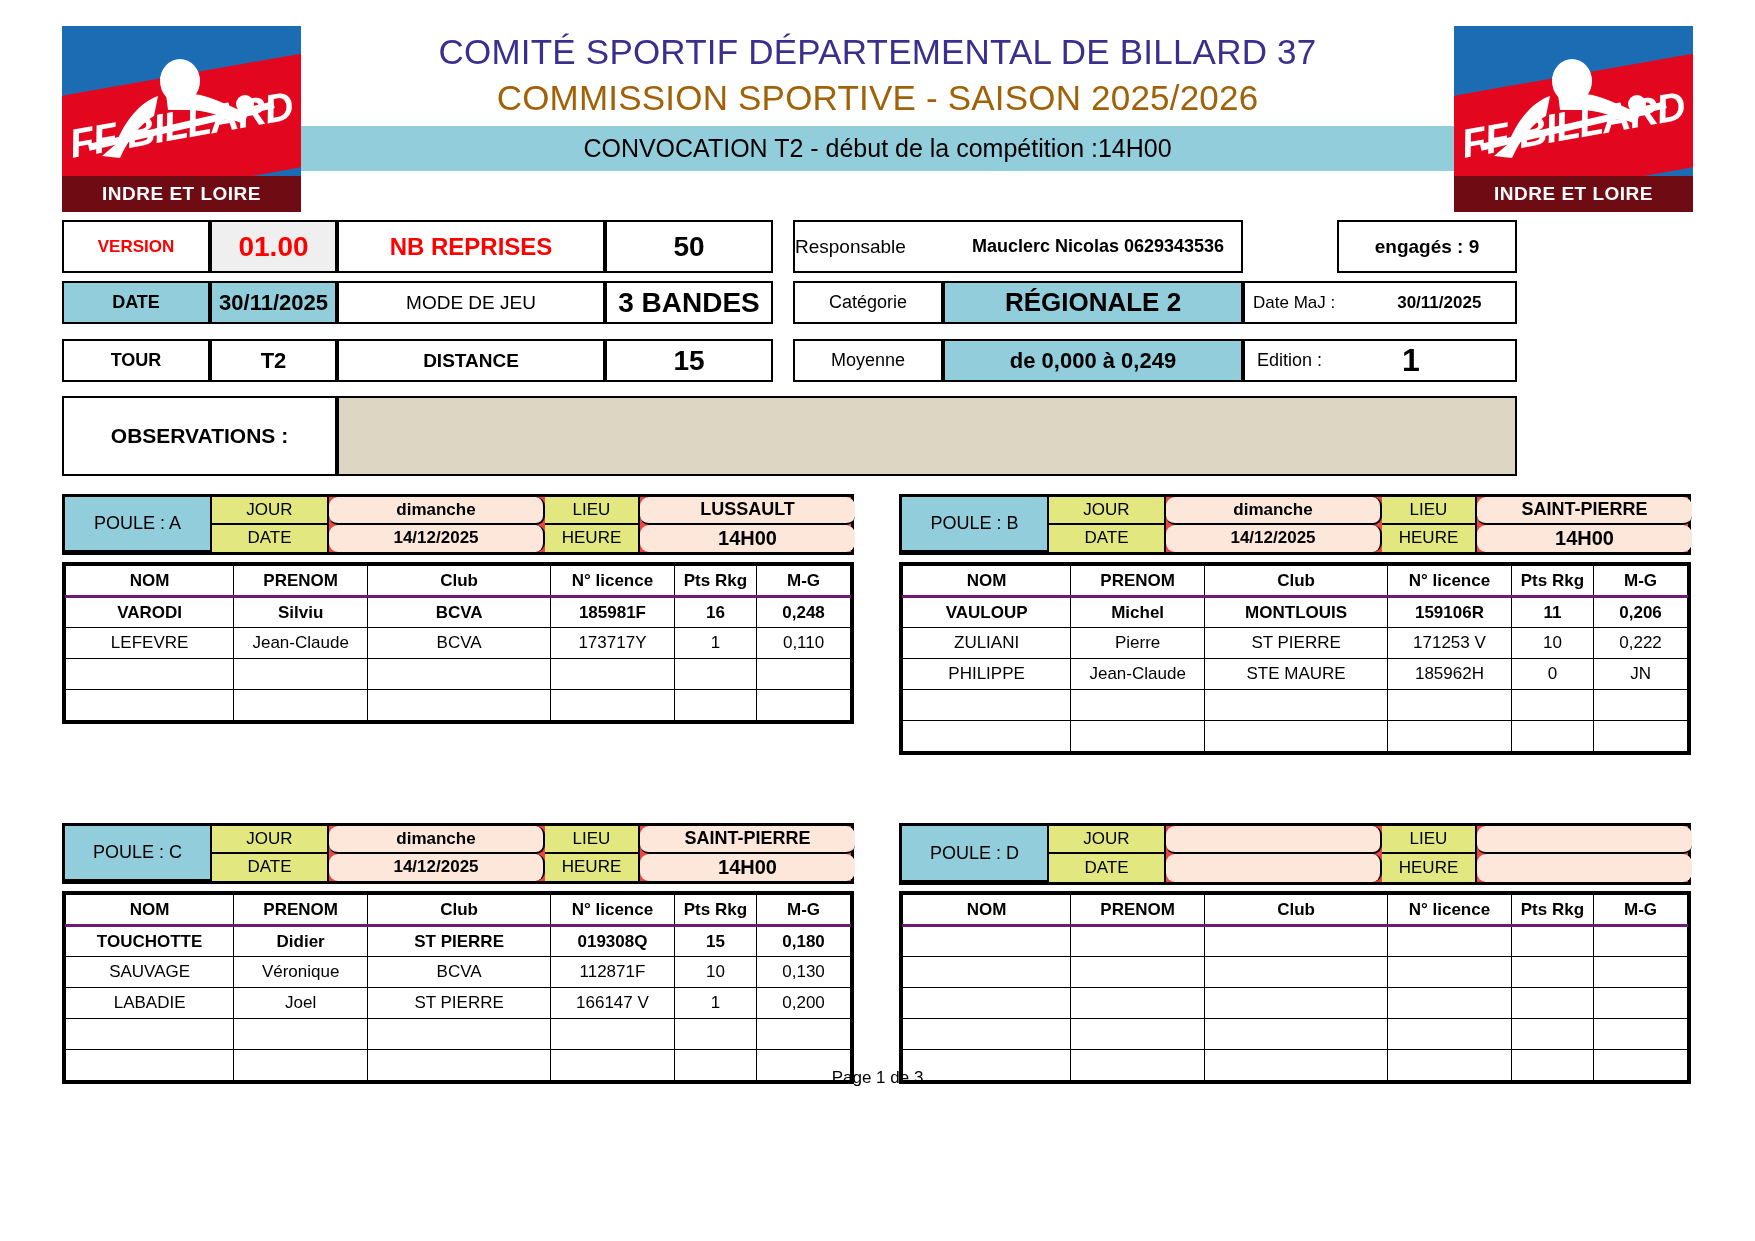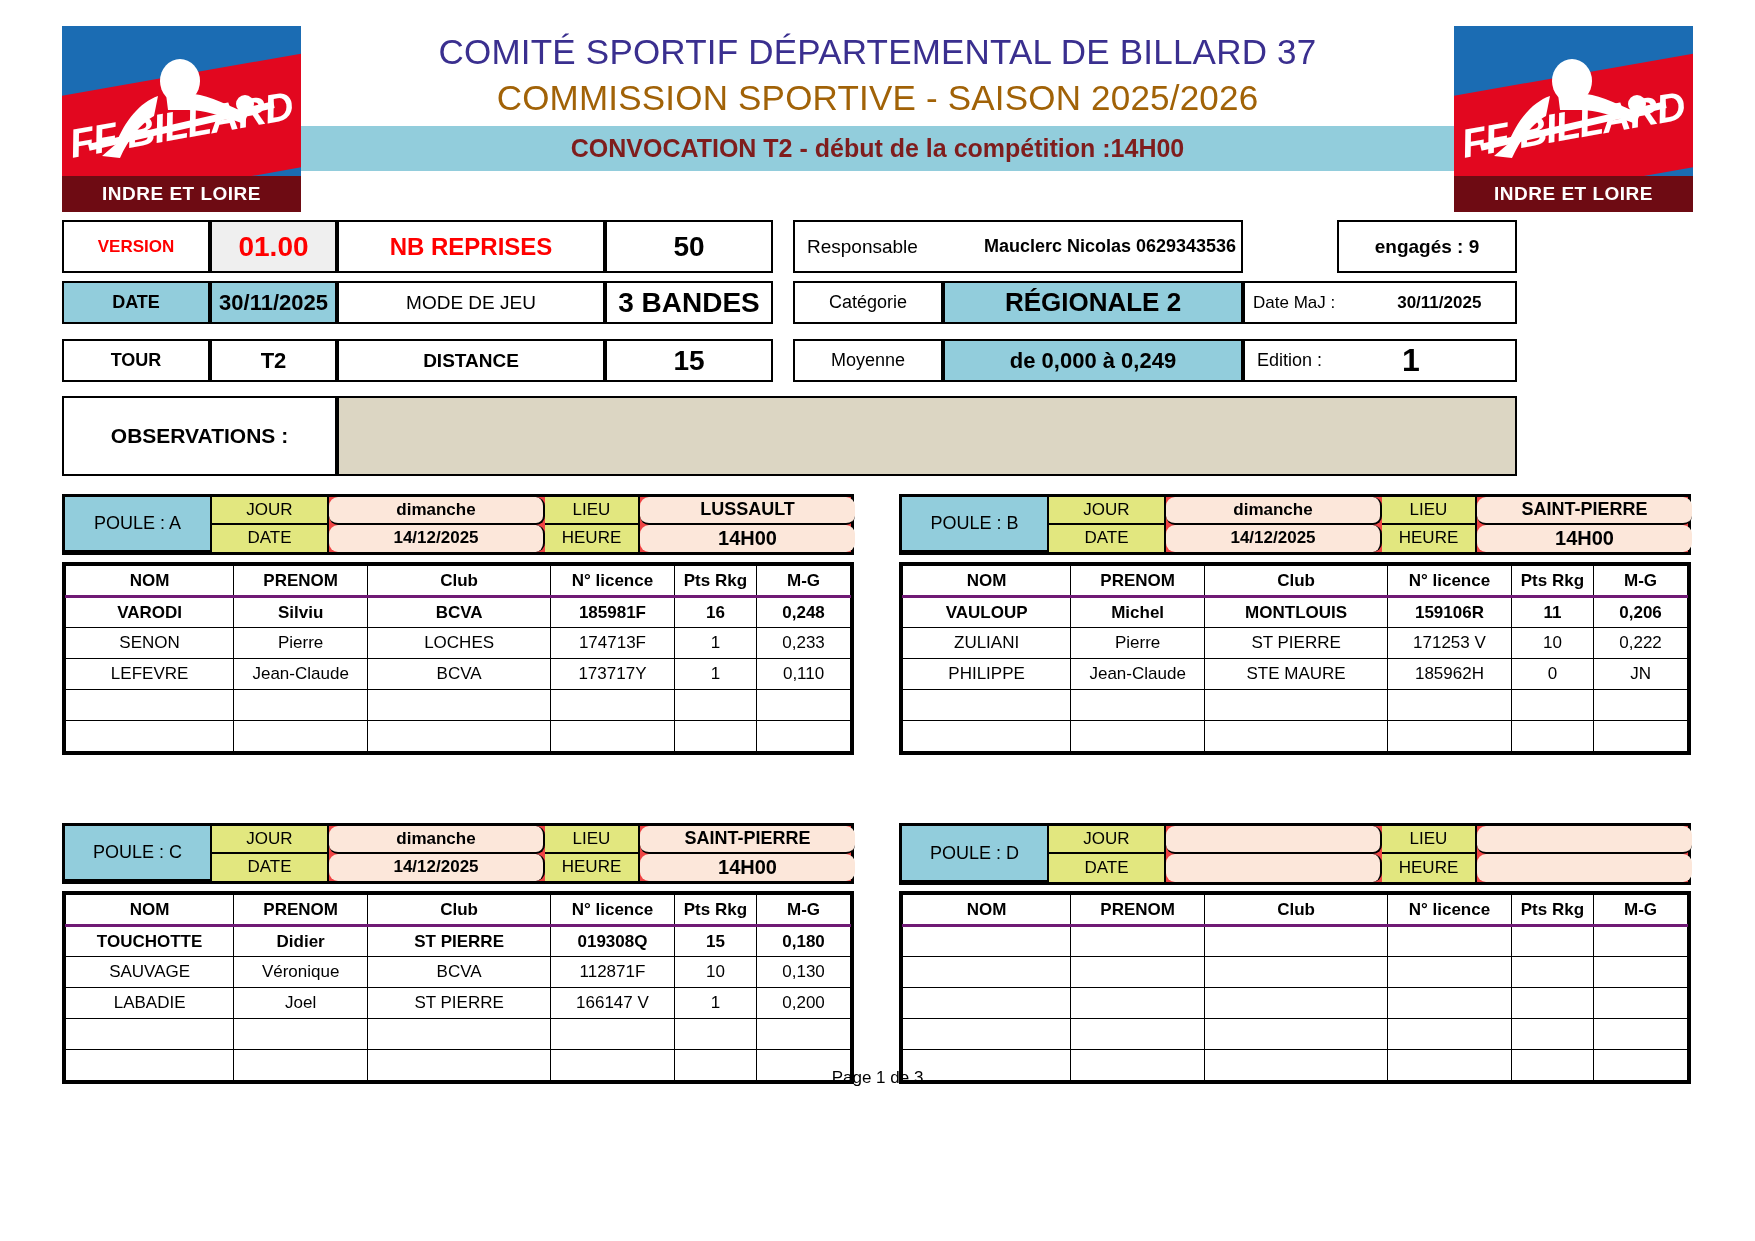--- a/index.html
+++ b/index.html
@@ -91,23 +91,23 @@
     line-height: 1.3;
     letter-spacing: 0.2px;
   }
   .title3wrap {
     margin-top: 6px;
     background: #92cddc;
     height: 45px;
     display: flex; align-items: center; justify-content: center;
   }
   .title3 {
-    color: #7f1d1d;
+    color: #000000;
     font-size: 25px;
-    font-weight: bold;
+    font-weight: normal;
   }
 
   
   .cell {
     position: absolute;
     border: 2px solid #000;
     background: #ffffff;
     display: flex;
     align-items: center;
     justify-content: center;
@@ -234,21 +234,21 @@
       <div class="brandtext">FF BILLARD</div>
       <div class="footband">INDRE ET LOIRE</div>
     </div>
   </div>
 
   <div class="cell bold red" style="left:62px;  top:220px; width:148px; height:53px;">VERSION</div>
   <div class="cell big red gray-bg" style="left:210px; top:220px; width:127px; height:53px;">01.00</div>
   <div class="cell bold red" style="left:337px; top:220px; width:268px; height:53px; font-size:24px;">NB REPRISES</div>
   <div class="cell big" style="left:605px; top:220px; width:168px; height:53px;">50</div>
 
-  <div class="cell" style="left:793px; top:220px; width:450px; height:53px; justify-content:flex-start; padding-left:12px;">
+  <div class="cell" style="left:793px; top:220px; width:450px; height:53px; justify-content:flex-start; ">
     <span style="font-size:19px;">Responsable</span>
     <span style="font-size:18px;font-weight:bold;margin-left:66px;">Mauclerc Nicolas 0629343536</span>
   </div>
   <div class="cell bold" style="left:1337px; top:220px; width:180px; height:53px; font-size:19px;">engagés : 9</div>
 
   <div class="cell bold blue-bg" style="left:62px;  top:281px; width:148px; height:43px; font-size:18px;">DATE</div>
   <div class="cell med blue-bg" style="left:210px; top:281px; width:127px; height:43px;">30/11/2025</div>
   <div class="cell" style="left:337px; top:281px; width:268px; height:43px; font-size:19px;">MODE DE JEU</div>
   <div class="cell big" style="left:605px; top:281px; width:168px; height:43px;">3 BANDES</div>
 
@@ -308,28 +308,20 @@
       <tbody>
         <tr class="first-row">
             <td>VARODI</td>
             <td>Silviu</td>
             <td>BCVA</td>
             <td>185981F</td>
             <td>16</td>
             <td>0,248</td>
           </tr>
         <tr>
-            <td>SENON</td>
-            <td>Pierre</td>
-            <td>LOCHES</td>
-            <td>174713F</td>
-            <td>1</td>
-            <td>0,233</td>
-          </tr>
-        <tr>
             <td>LEFEVRE</td>
             <td>Jean-Claude</td>
             <td>BCVA</td>
             <td>173717Y</td>
             <td>1</td>
             <td>0,110</td>
           </tr>
         <tr>
             <td></td>
             <td></td>

